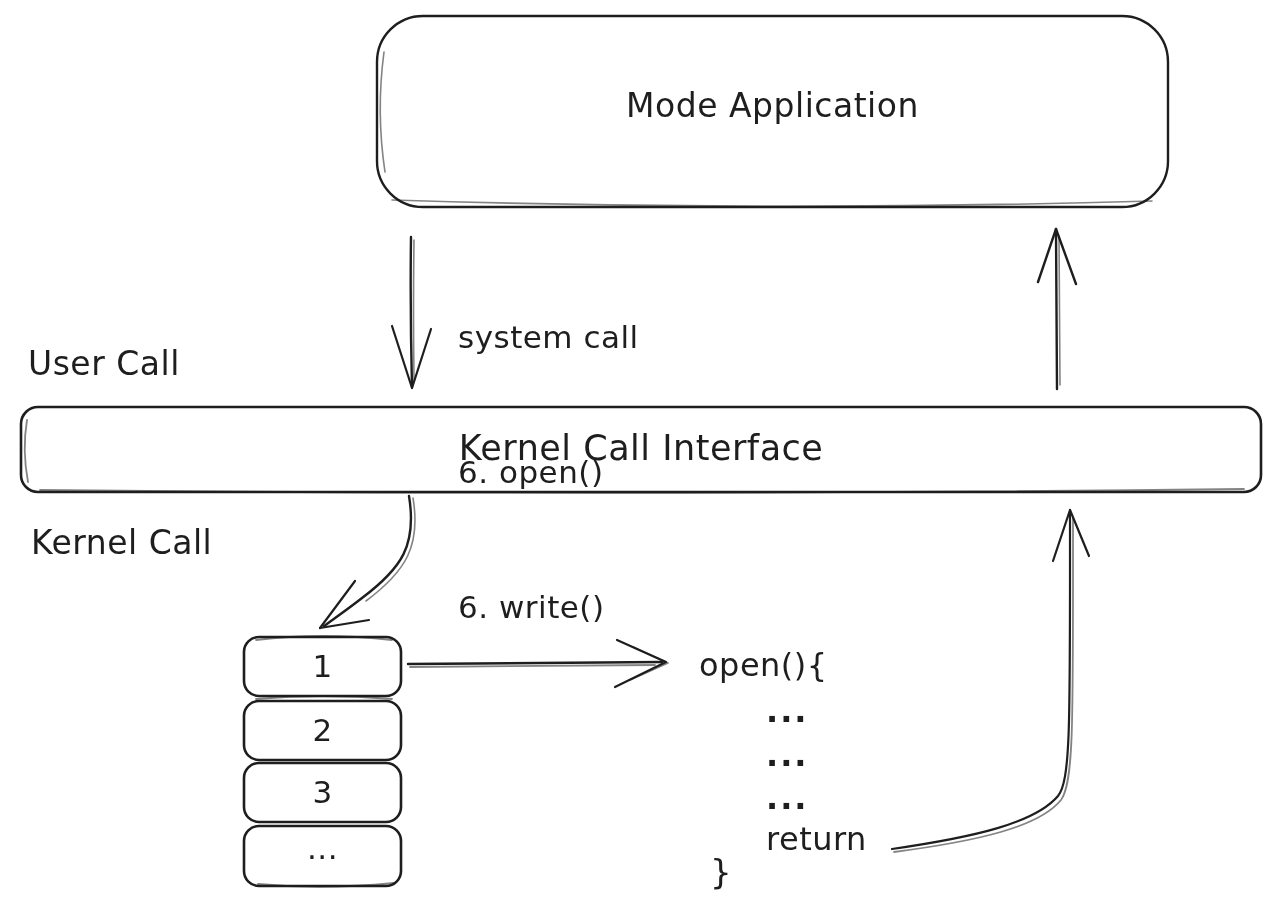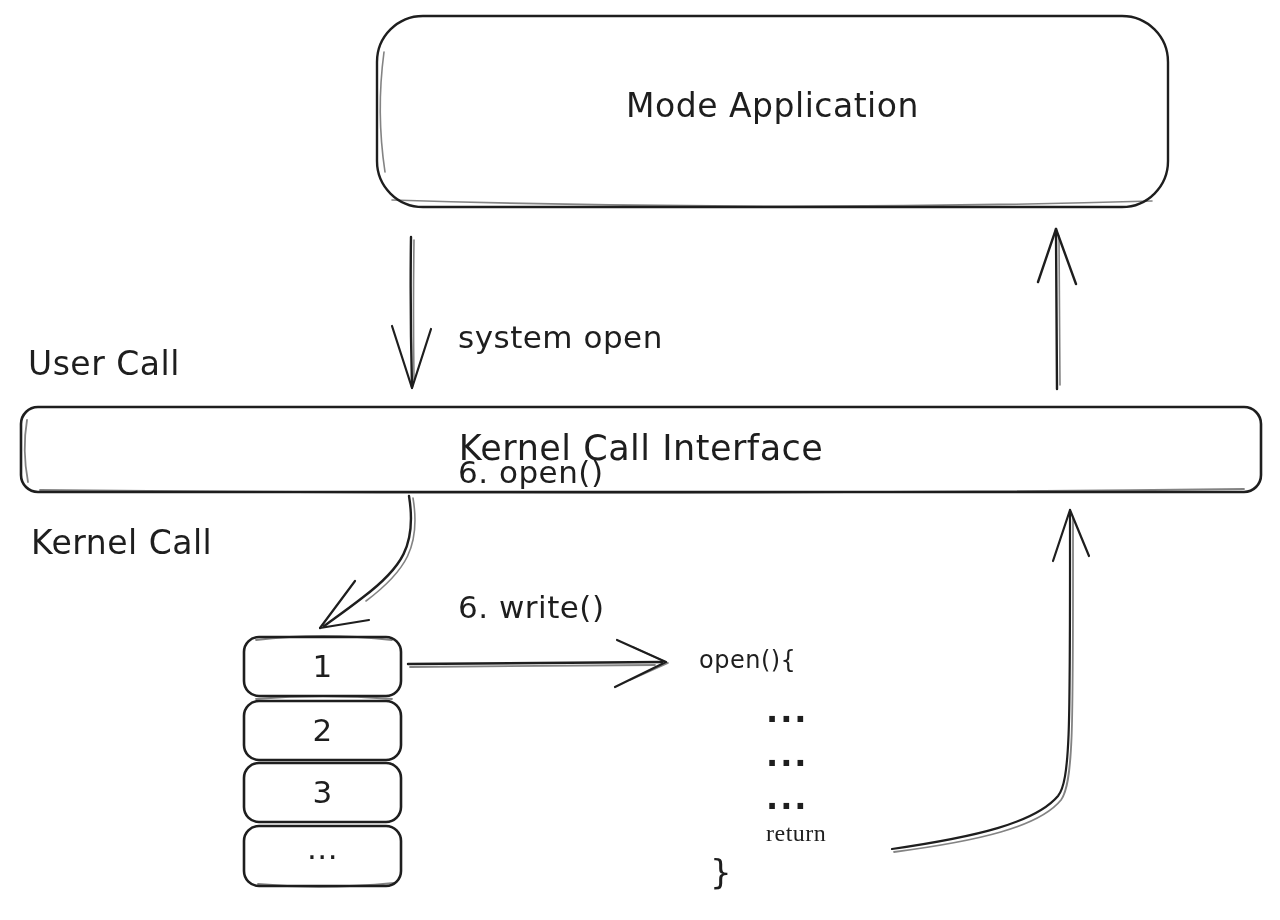--- a/index.html
+++ b/index.html
@@ -33,21 +33,21 @@
     position: absolute;
     color: var(--stroke);
     white-space: pre;
     letter-spacing: 0.5px;
   }
   .title-lg  { font-size: 33px; font-weight: 500; }
   .note      { font-size: 31px; font-weight: 500; line-height: 45px; }
   .mode      { font-size: 33px; font-weight: 500; }
   .bar-label { font-size: 35px; font-weight: 500; }
   .cell      { font-size: 31px; font-weight: 500; text-align: center; }
-  .code      { font-size: 24px; font-weight: 500; }
+  .code      { font-size: 32px; font-weight: 500; }
   .dots      { font-size: 32px; font-weight: 700; letter-spacing: 2px; }
 </style>
 </head>
 <body>
 
 <div class="canvas">
 
   <svg class="layer" viewBox="0 0 1280 920">
     <defs>
       <pattern id="hatch" width="9" height="9" patternUnits="userSpaceOnUse" patternTransform="rotate(-45)">
@@ -109,36 +109,36 @@
       <path class="ink" d="M 1057 389 L 1056 230" stroke-width="2.4"></path>
       <path class="ink2" d="M 1060 385 L 1059 236" stroke-width="1.6"></path>
       <path class="ink" d="M 1038 282 L 1056 229" stroke-width="2.4"></path>
       <path class="ink" d="M 1076 284 L 1056 229" stroke-width="2.4"></path>
     </g>
   </svg>
 
   <div class="txt title-lg" style="left:377px; top:86px; width:791px; text-align:center;">Mode Application</div>
 
   <div class="txt note" style="left:458px; top:225px;">
-    <div>system open</div>
+    <div>system call</div>
     <div>6. open()</div>
     <div>6. write()</div>
   </div>
 
   <div class="txt mode" style="left:28px; top:344px;">User Call</div>
 
   <div class="txt bar-label" style="left:21px; top:428px; width:1240px; text-align:center;">Kernel Call Interface</div>
 
   <div class="txt mode" style="left:31px; top:523px;">Kernel Call</div>
 
   <div class="txt cell" style="left:244px; top:648px; width:157px;">1</div>
   <div class="txt cell" style="left:244px; top:712px; width:157px;">2</div>
   <div class="txt cell" style="left:244px; top:774px; width:157px;">3</div>
   <div class="txt cell" style="left:244px; top:830px; width:157px;">...</div>
 
   <div class="txt code" style="left:699px; top:646px;">open(){</div>
   <div class="txt dots" style="left:766px; top:692px;">...</div>
   <div class="txt dots" style="left:766px; top:736px;">...</div>
   <div class="txt dots" style="left:766px; top:779px;">...</div>
-  <div class="txt code" style="left:766px; top:820px;font-family:Liberation Serif, serif;">return</div>
+  <div class="txt code" style="left:766px; top:820px;">return</div>
   <div class="txt code" style="left:710px; top:852px; font-size:34px;">}</div>
 
 </div>
 
 </body></html>

